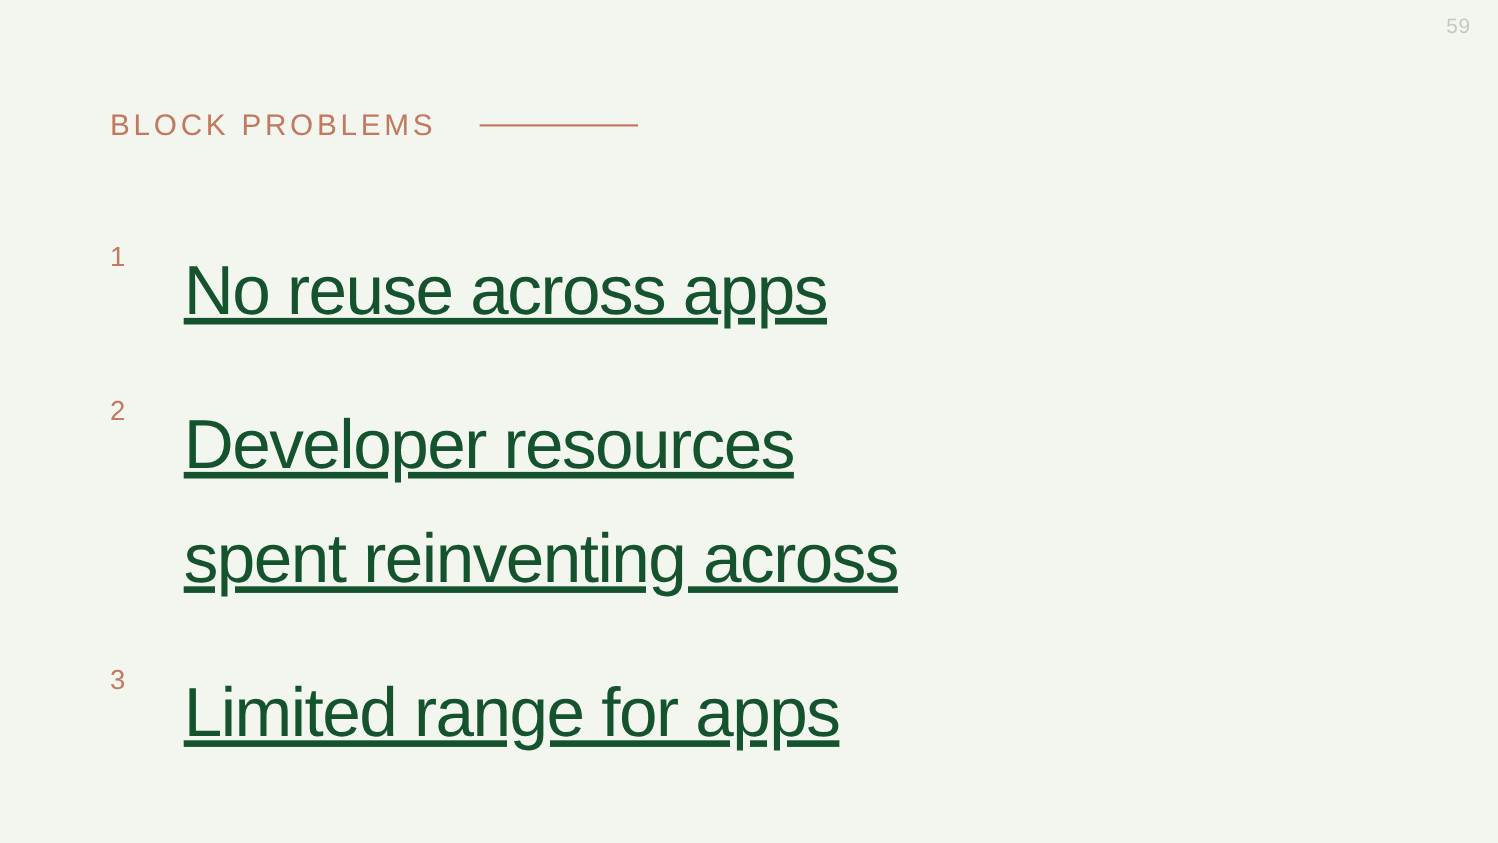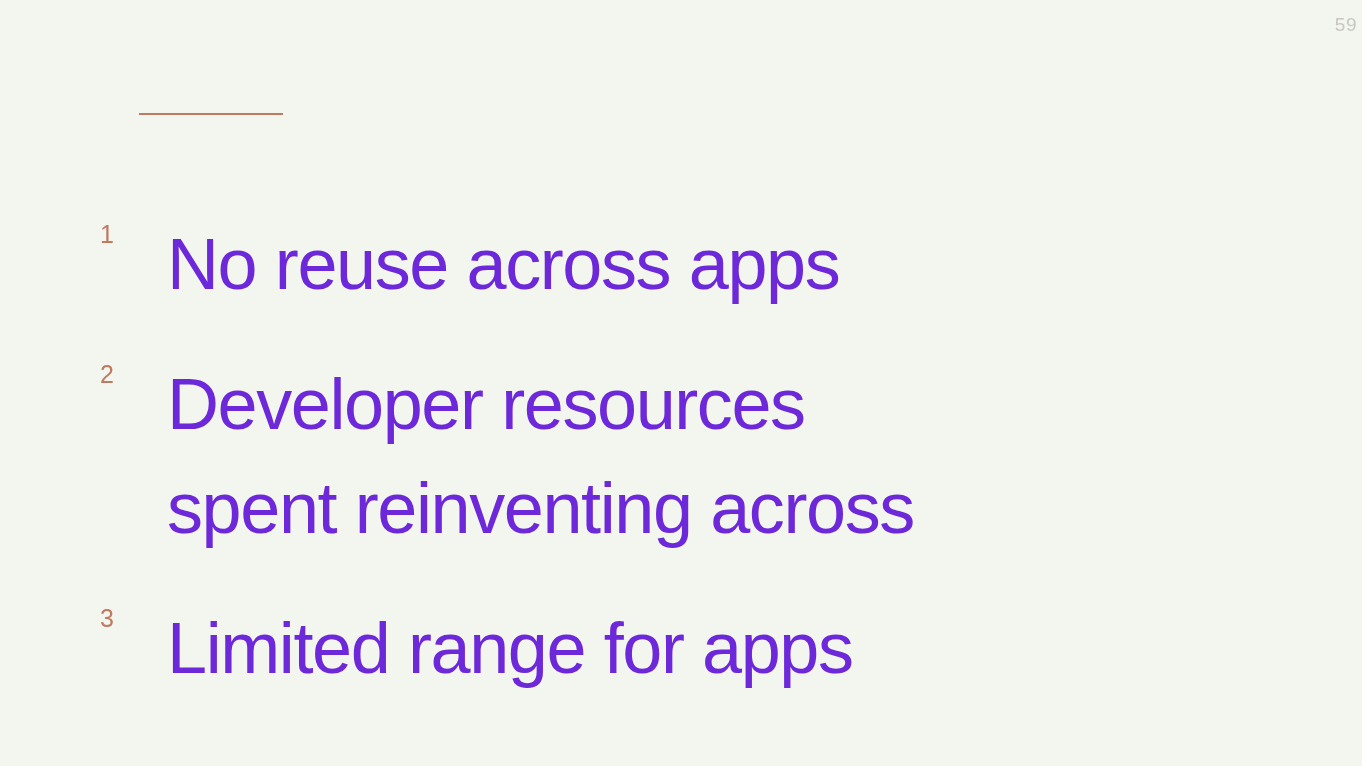--- a/index.html
+++ b/index.html
@@ -21,21 +21,21 @@
   .slide {
     position:absolute;
     inset:0;
     background:#f3f5ef;
   }
 
   
   .page-number {
     position:absolute;
     top:15px;
-    right:5px;
+    right:25px;
     font-size:19px;
     line-height:1;
     letter-spacing:0.5px;
     color:#c6c7c1;
     font-weight:400;
   }
 
   
   .eyebrow {
     position:absolute;
@@ -86,36 +86,38 @@
     width:46px;
     font-size:25px;
     line-height:1;
     color:#c1795f;
     font-weight:400;
     text-align:left;
   }
 
   .item-text {
     margin-left:67px;
-    font-size:72px;
+    font-size:63px;
     line-height:104px;
     letter-spacing:-1.4px;
-    color:#6d28d9;
+    color:#14532d;
     font-weight:400;
     white-space:pre-line;
+    text-decoration:underline;
   }
 </style>
 </head>
 <body>
 
 <div class="slide">
 
   <div class="page-number">59</div>
 
   <div class="eyebrow">
+    <span class="eyebrow-text">BLOCK PROBLEMS</span>
     <span class="eyebrow-rule"></span>
   </div>
 
   <div class="list">
 
     <div class="list-item">
       <span class="item-marker">1</span>
       <div class="item-text">No reuse across apps</div>
     </div>
 

